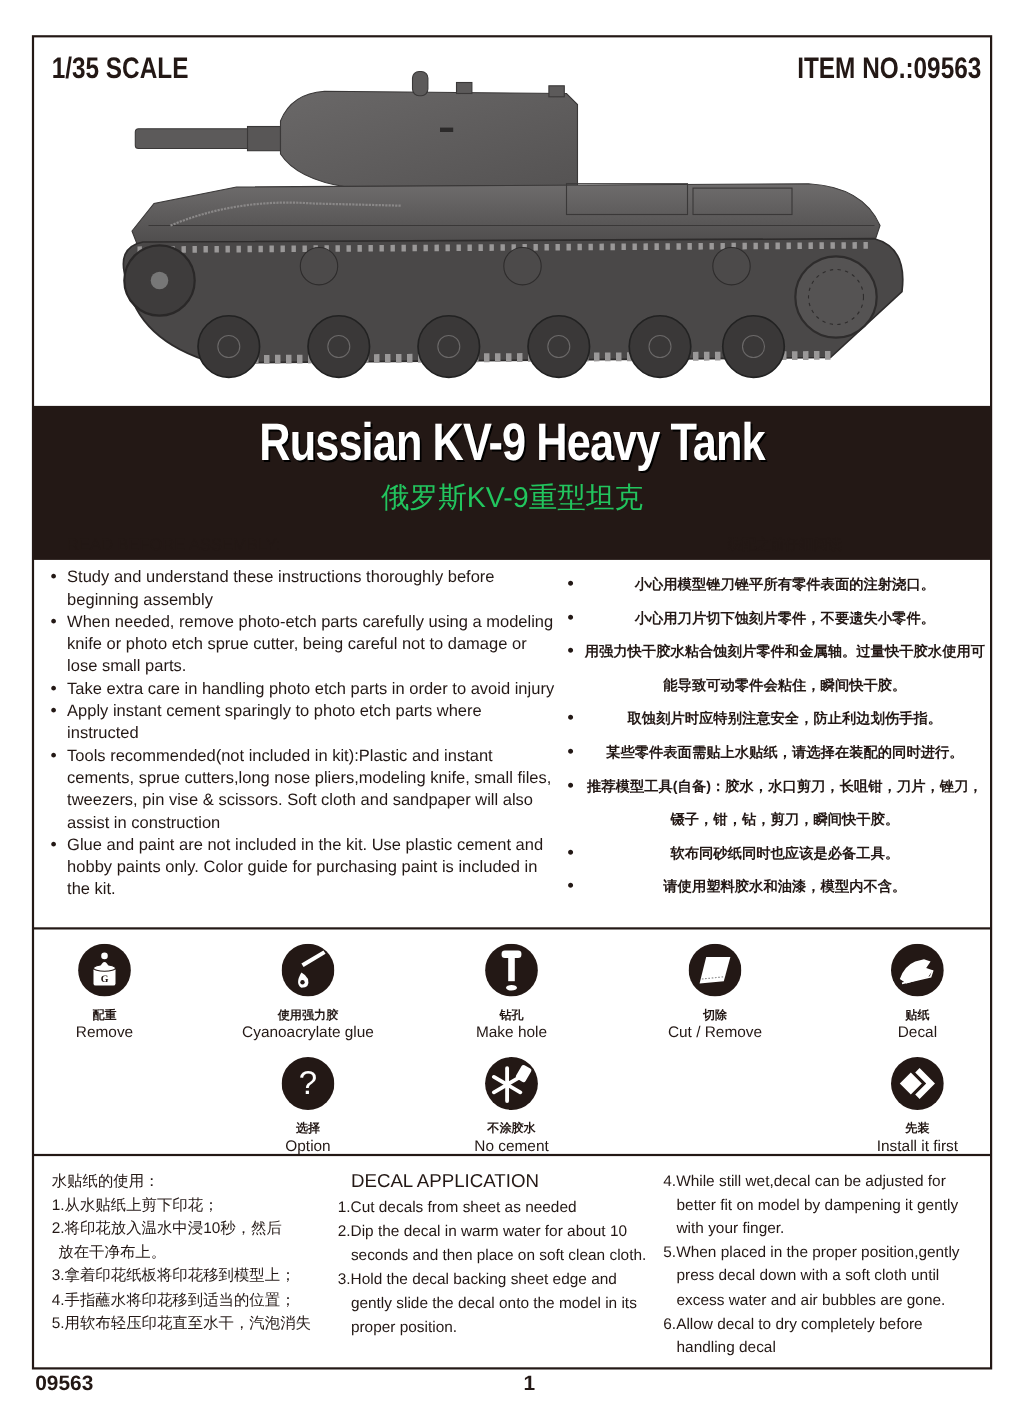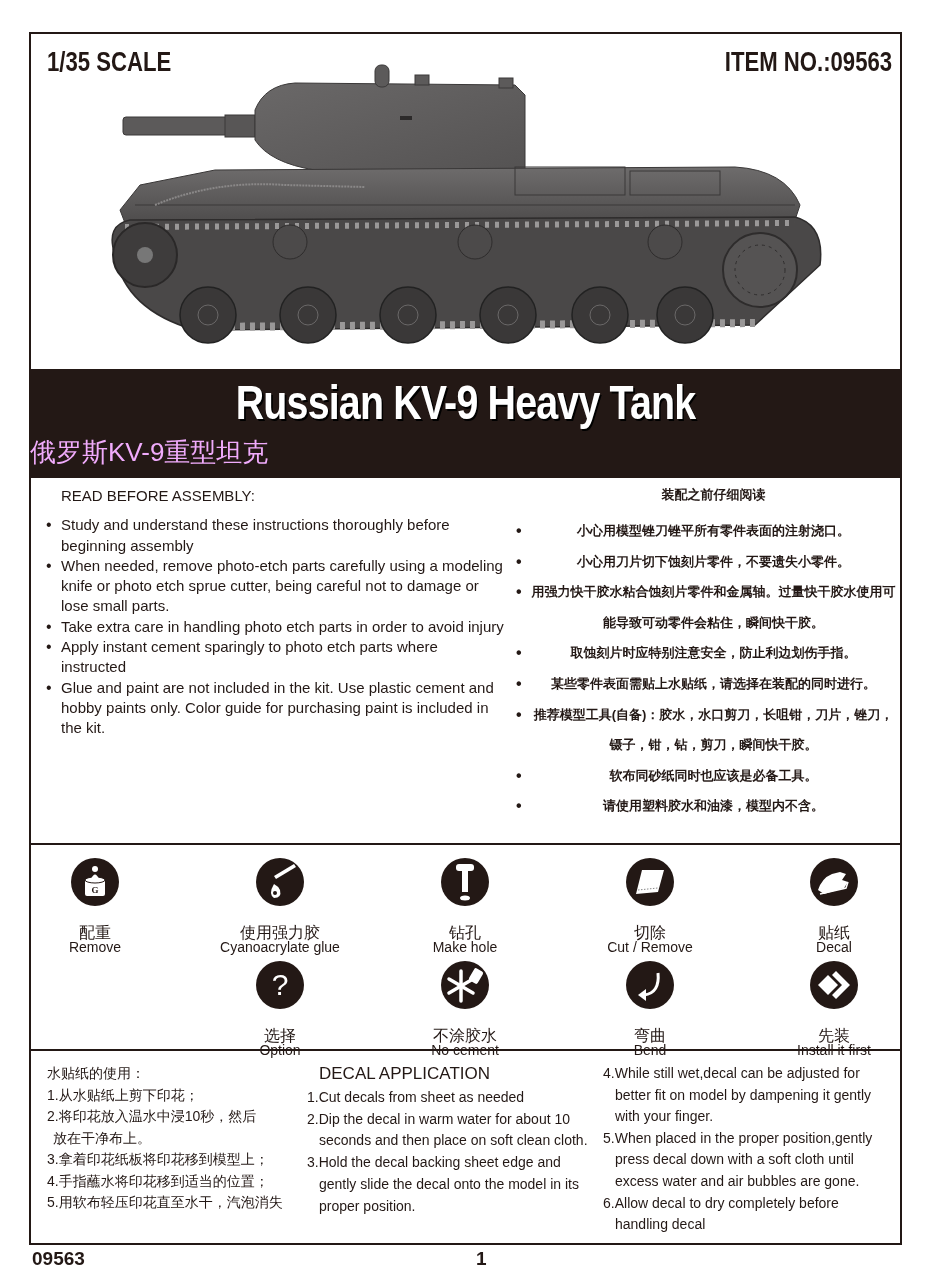--- a/index.html
+++ b/index.html
@@ -1,38 +1,38 @@
 <!DOCTYPE html>
 <html><head>
 <meta charset="utf-8">
 <style>
   html, body { margin:0; padding:0; background:#ffffff; }
   body { width:933px; height:1280px; position:relative; overflow:hidden; font-family:"Liberation Sans", sans-serif; color:#231815; }
   .frame { position:absolute; left:29px; top:32px; width:873px; height:1213px; border:2px solid #231815; box-sizing:border-box; }
   .scale { position:absolute; left:47px; top:47px; font-family:"Liberation Sans", sans-serif; font-weight:bold; font-size:27px; letter-spacing:0px; transform:scaleX(0.82); transform-origin:left top; color:#231815; }
   .itemno { position:absolute; right:41px; top:47px; font-weight:bold; font-size:27px; transform:scaleX(0.82); transform-origin:right top; color:#231815; white-space:nowrap; }
   .tank { position:absolute; left:95px; top:55px; width:740px; height:310px; }
-  .banner { position:absolute; left:30px; top:369px; width:871px; height:109px; background:#231815; }
+  .banner { position:absolute; left:30px; top:369px; width:871px; height:140px; background:#231815; }
   .title-en { position:absolute; left:0; right:0; top:6px; text-align:center; color:#fff; font-weight:bold; font-size:48px; letter-spacing:-1px; transform:scaleX(0.82); text-shadow:2px 2px 0 #000; }
-  .title-cn { position:absolute; left:0; right:0; top:66px; text-align:left; color:#f0abfc; font-size:26px; }
+  .title-cn { position:absolute; left:0; right:0; top:66px; text-align:center; color:#22c55e; font-size:26px; }
   .read-en { position:absolute; left:46px; top:486px; width:460px; font-size:15px; line-height:20.3px; }
   .read-en .h { padding-left:15px; margin-bottom:9px; }
   .read-en ul { list-style:none; margin:0; padding:0; }
   .read-en li { position:relative; padding-left:15px; }
   .read-en li::before { content:"•"; position:absolute; left:0; top:0; font-size:16px; }
   .read-cn { position:absolute; left:516px; top:486px; width:380px; font-size:13px; font-weight:bold; line-height:30.6px; color:#231815;text-align:center; }
   .read-cn .h { padding-left:15px; line-height:18px; margin-bottom:12px; }
   .read-cn ul { list-style:none; margin:0; padding:0; }
   .read-cn li { position:relative; padding-left:15px; }
   .read-cn li::before { content:"•"; position:absolute; left:0; font-size:16px; }
   .hline { position:absolute; left:30px; width:871px; height:2px; background:#231815; }
   .icons { position:absolute; left:30px; top:850px; width:871px; height:200px; }
   .icon-cell { position:absolute; width:160px; text-align:center; }
   .icon-cell .circ { width:48px; height:48px; margin:0 auto; }
-  .icon-cell .cn { font-size:16px; font-weight:normal; margin-top:16px; line-height:13px; }
+  .icon-cell .cn { font-size:11px; font-weight:bold; margin-top:6px; line-height:13px; }
   .icon-cell .en { font-size:14px; line-height:16px; }
   .decal-cn { position:absolute; left:47px; top:1063px; font-size:14px; line-height:21.5px; }
   .decal-cn div { white-space:nowrap; }
   .decal-en { position:absolute; left:307px; top:1063px; font-size:14px; line-height:21.8px; }
   .decal-en .h { font-size:17px; padding-left:12px; margin-bottom:2px; }
   .decal-en2 { position:absolute; left:603px; top:1063px; font-size:14px; line-height:21.6px; }
   .ind { padding-left:12px; }
   .footer-no { position:absolute; left:32px; top:1248px; font-weight:bold; font-size:19px; }
   .footer-page { position:absolute; left:476px; top:1248px; font-weight:bold; font-size:19px; }
 </style>
@@ -108,20 +108,21 @@
   <div class="title-cn">俄罗斯KV-9重型坦克</div>
 </div>
 
 <div class="read-en">
   <div class="h">READ BEFORE ASSEMBLY:</div>
   <ul>
     <li>Study and understand these instructions thoroughly before beginning assembly</li>
     <li>When needed, remove photo-etch parts carefully using a modeling knife or photo etch sprue cutter, being careful not to damage or lose small parts.</li>
     <li>Take extra care in handling photo etch parts in order to avoid injury</li>
     <li>Apply instant cement sparingly to photo etch parts where instructed</li>
+    <li>Tools recommended(not included in kit):Plastic and instant cements, sprue cutters,long nose pliers,modeling knife, small files, tweezers, pin vise &amp; scissors. Soft cloth and sandpaper will also assist in construction</li>
     <li>Glue and paint are not included in the kit. Use plastic cement and hobby paints only. Color guide for purchasing paint is included in the kit.</li>
   </ul>
 </div>
 
 <div class="read-cn">
   <div class="h">装配之前仔细阅读</div>
   <ul>
     <li>小心用模型锉刀锉平所有零件表面的注射浇口。</li>
     <li>小心用刀片切下蚀刻片零件，不要遗失小零件。</li>
     <li>用强力快干胶水粘合蚀刻片零件和金属轴。过量快干胶水使用可能导致可动零件会粘住，瞬间快干胶。</li>
@@ -202,29 +203,20 @@
       <g stroke="#fff" stroke-width="3.5" stroke-linecap="round">
         <line x1="20" y1="10" x2="20" y2="40"></line>
         <line x1="8" y1="18" x2="32" y2="32"></line>
         <line x1="8" y1="32" x2="32" y2="18"></line>
       </g>
       <rect x="30" y="8" width="10" height="14" rx="2" fill="#fff" transform="rotate(30 35 15)"></rect>
     </svg>
     <div class="cn">不涂胶水</div>
     <div class="en">No cement</div>
   </div>
-  <div class="icon-cell" style="left:540px; top:111px;">
-    <svg class="circ" viewBox="0 0 48 48">
-      <circle cx="24" cy="24" r="24" fill="#231815"></circle>
-      <path d="M32 12 Q34 32 18 34" fill="none" stroke="#fff" stroke-width="3"></path>
-      <path d="M20 28 L12 34 L20 40 Z" fill="#fff"></path>
-    </svg>
-    <div class="cn">弯曲</div>
-    <div class="en">Bend</div>
-  </div>
   <div class="icon-cell" style="left:724px; top:111px;">
     <svg class="circ" viewBox="0 0 48 48">
       <circle cx="24" cy="24" r="24" fill="#231815"></circle>
       <path d="M8 24 L18 14 L28 24 L18 34 Z" fill="#fff"></path>
       <path d="M22 14 L32 24 L22 34 L26 38 L40 24 L26 10 Z" fill="#fff"></path>
     </svg>
     <div class="cn">先装</div>
     <div class="en">Install it first</div>
   </div>
 </div>

